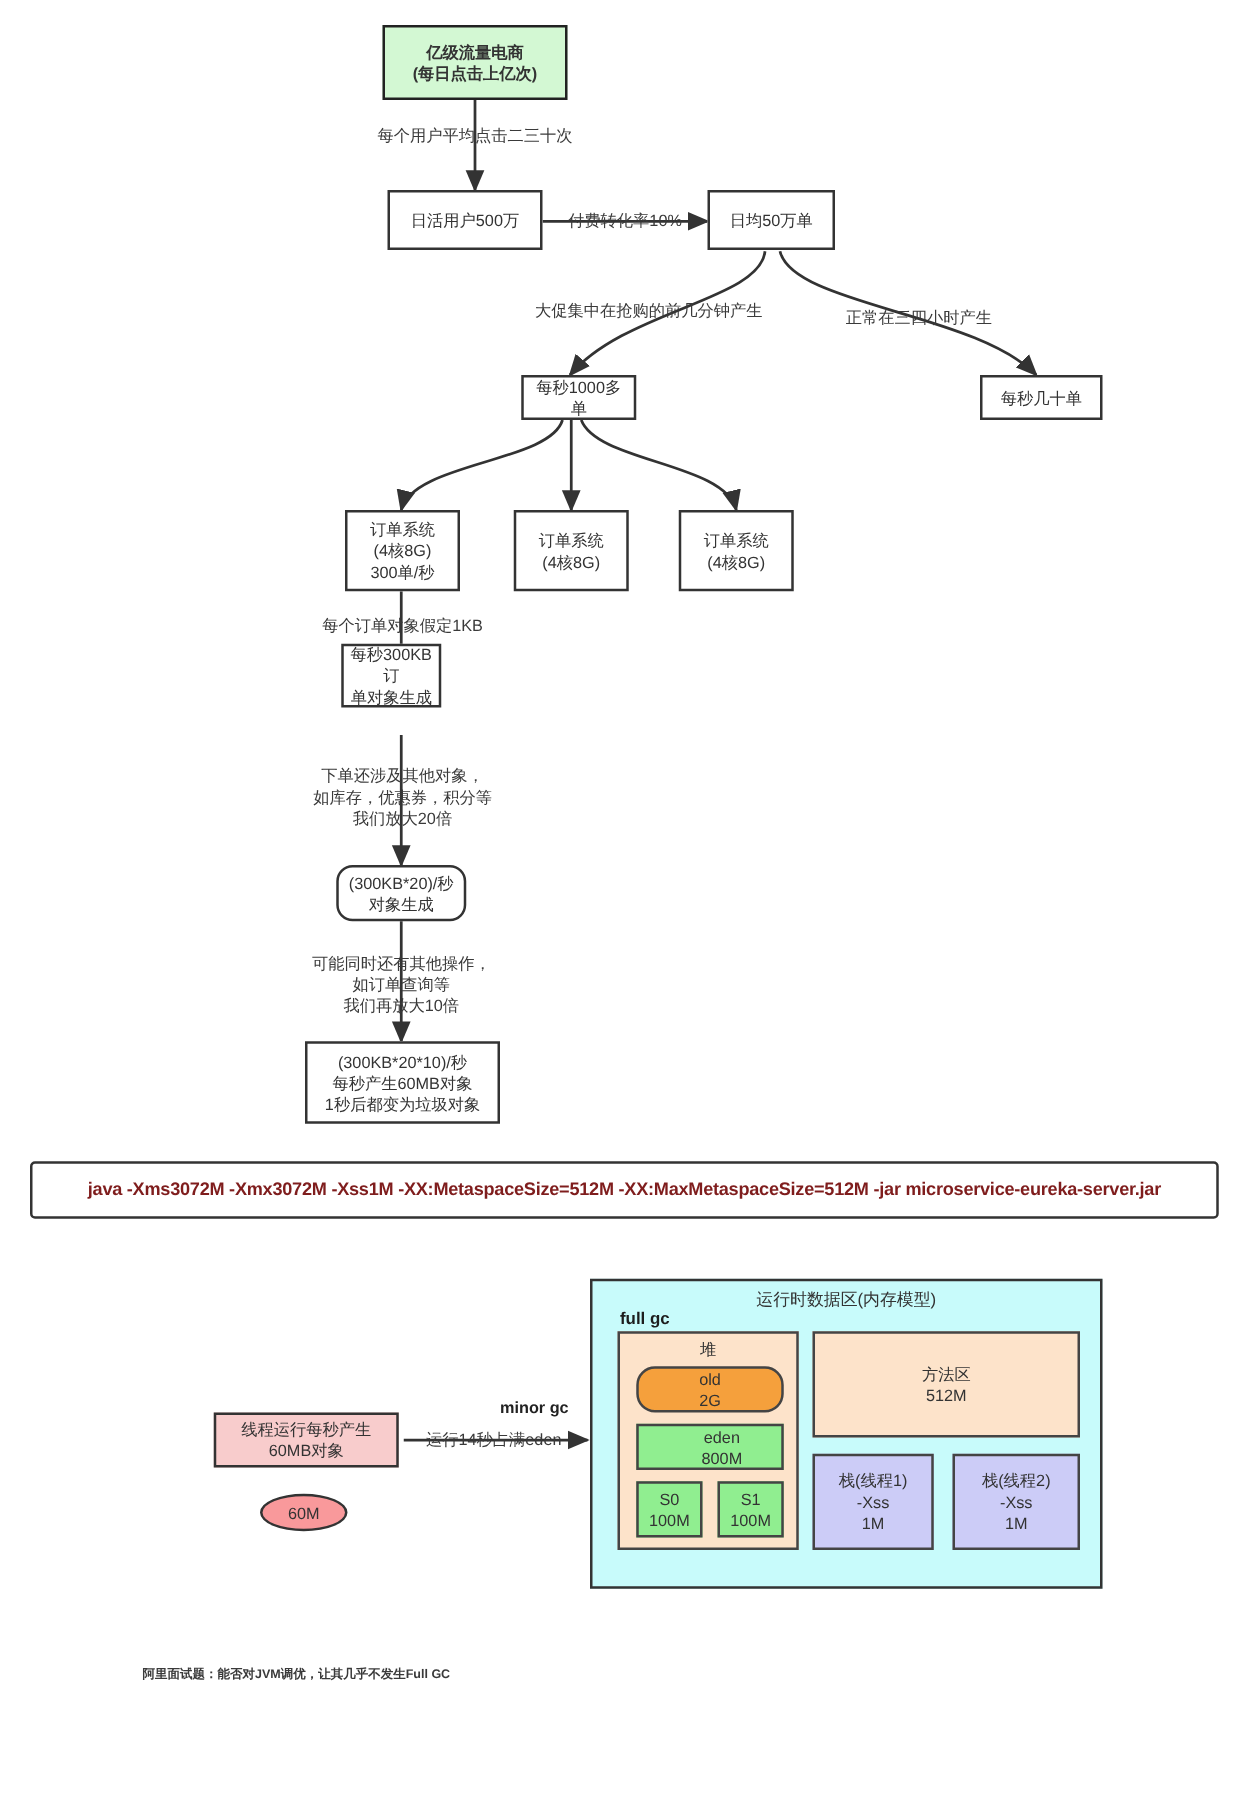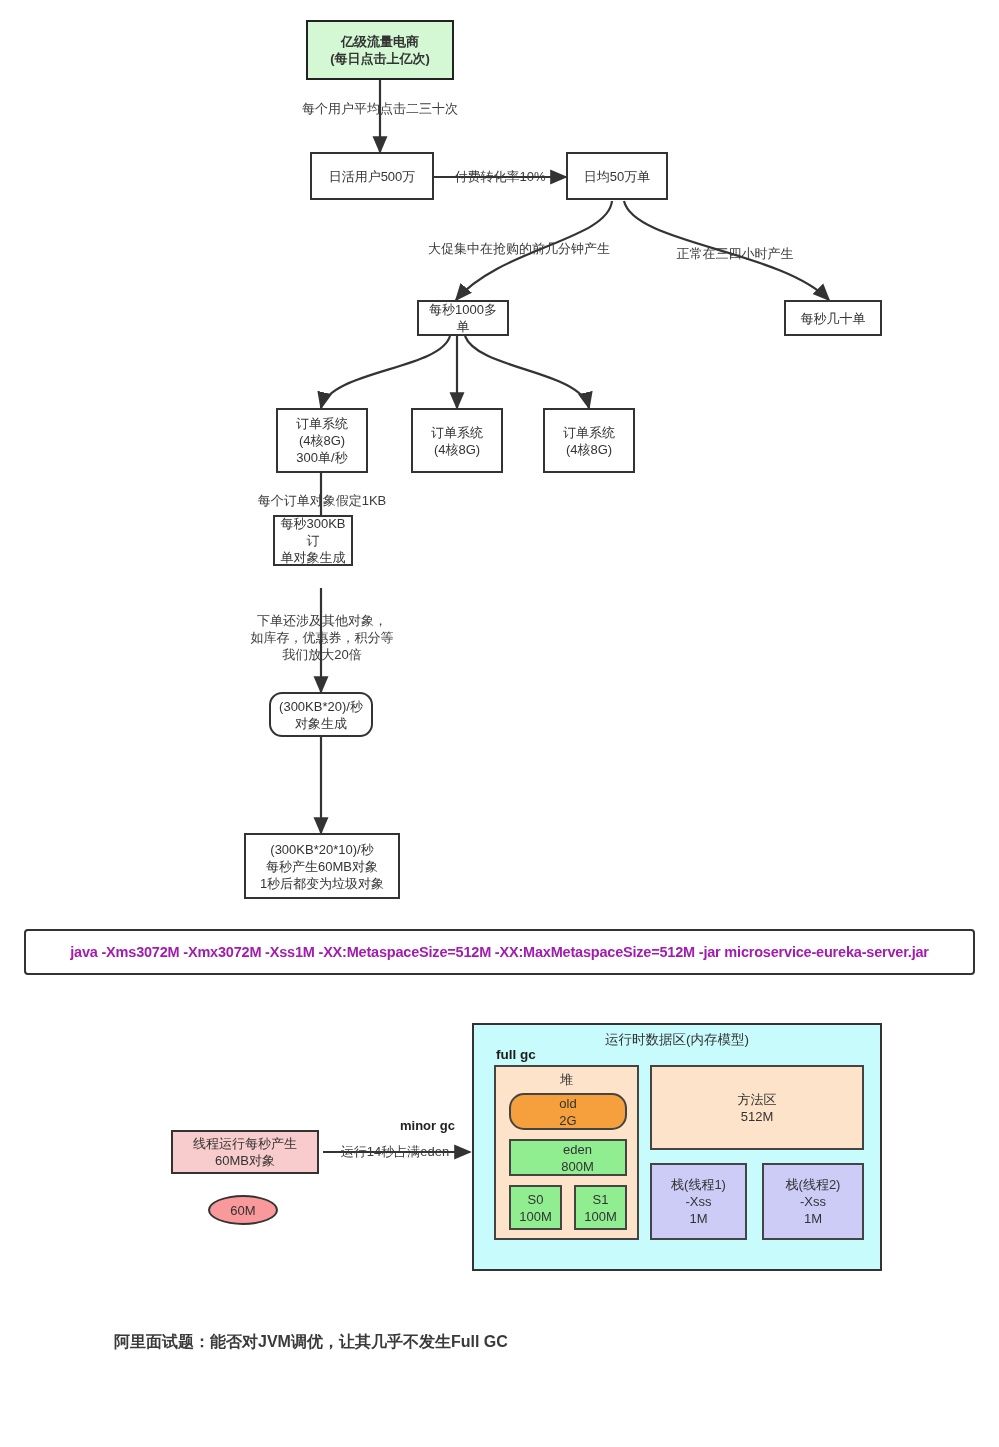--- a/index.html
+++ b/index.html
@@ -46,28 +46,28 @@
     box-sizing:border-box;
     border:2px solid #333333;
     border-radius:4px;
     background:#ffffff;
     display:flex;align-items:center;justify-content:center;
     text-align:center;
     font-weight:bold;
     font-size:14.5px;
     line-height:20px;
     letter-spacing:-0.2px;
-    color:#a21caf;
+    color:#7f1d1d;
     padding:4px 10px;
     white-space:pre-line;
   }
 
   .caption{
     position:absolute;
-    font-size:16px;
+    font-size:10px;
     font-weight:bold;
     color:#3a3a3a;
   }
 
   
   .runtime{
     position:absolute;
     box-sizing:border-box;
     border:2px solid #333333;
     background:#c8fbfb;
@@ -168,20 +168,23 @@
   <div class="node" style="left:273px;top:515px;width:80px;height:51px;">每秒300KB订
 单对象生成</div>
 
   <div class="elabel" style="left:226px;top:612px;width:192px;">下单还涉及其他对象，
 如库存，优惠券，积分等
 我们放大20倍</div>
 
   <div class="node" style="left:269px;top:692px;width:104px;height:45px;border-radius:13px;">(300KB*20)/秒
 对象生成</div>
 
+  <div class="elabel" style="left:224px;top:762px;width:194px;">可能同时还有其他操作，
+如订单查询等
+我们再放大10倍</div>
 
   <div class="node" style="left:244px;top:833px;width:156px;height:66px;">(300KB*20*10)/秒
 每秒产生60MB对象
 1秒后都变为垃圾对象</div>
 
   <div class="cmdbox" style="left:24px;top:929px;width:951px;height:46px;">java -Xms3072M -Xmx3072M -Xss1M -XX:MetaspaceSize=512M -XX:MaxMetaspaceSize=512M  -jar microservice-eureka-server.jar</div>
 
   <div class="node pink" style="left:171px;top:1130px;width:148px;height:44px;">线程运行每秒产生
 60MB对象</div>
 

